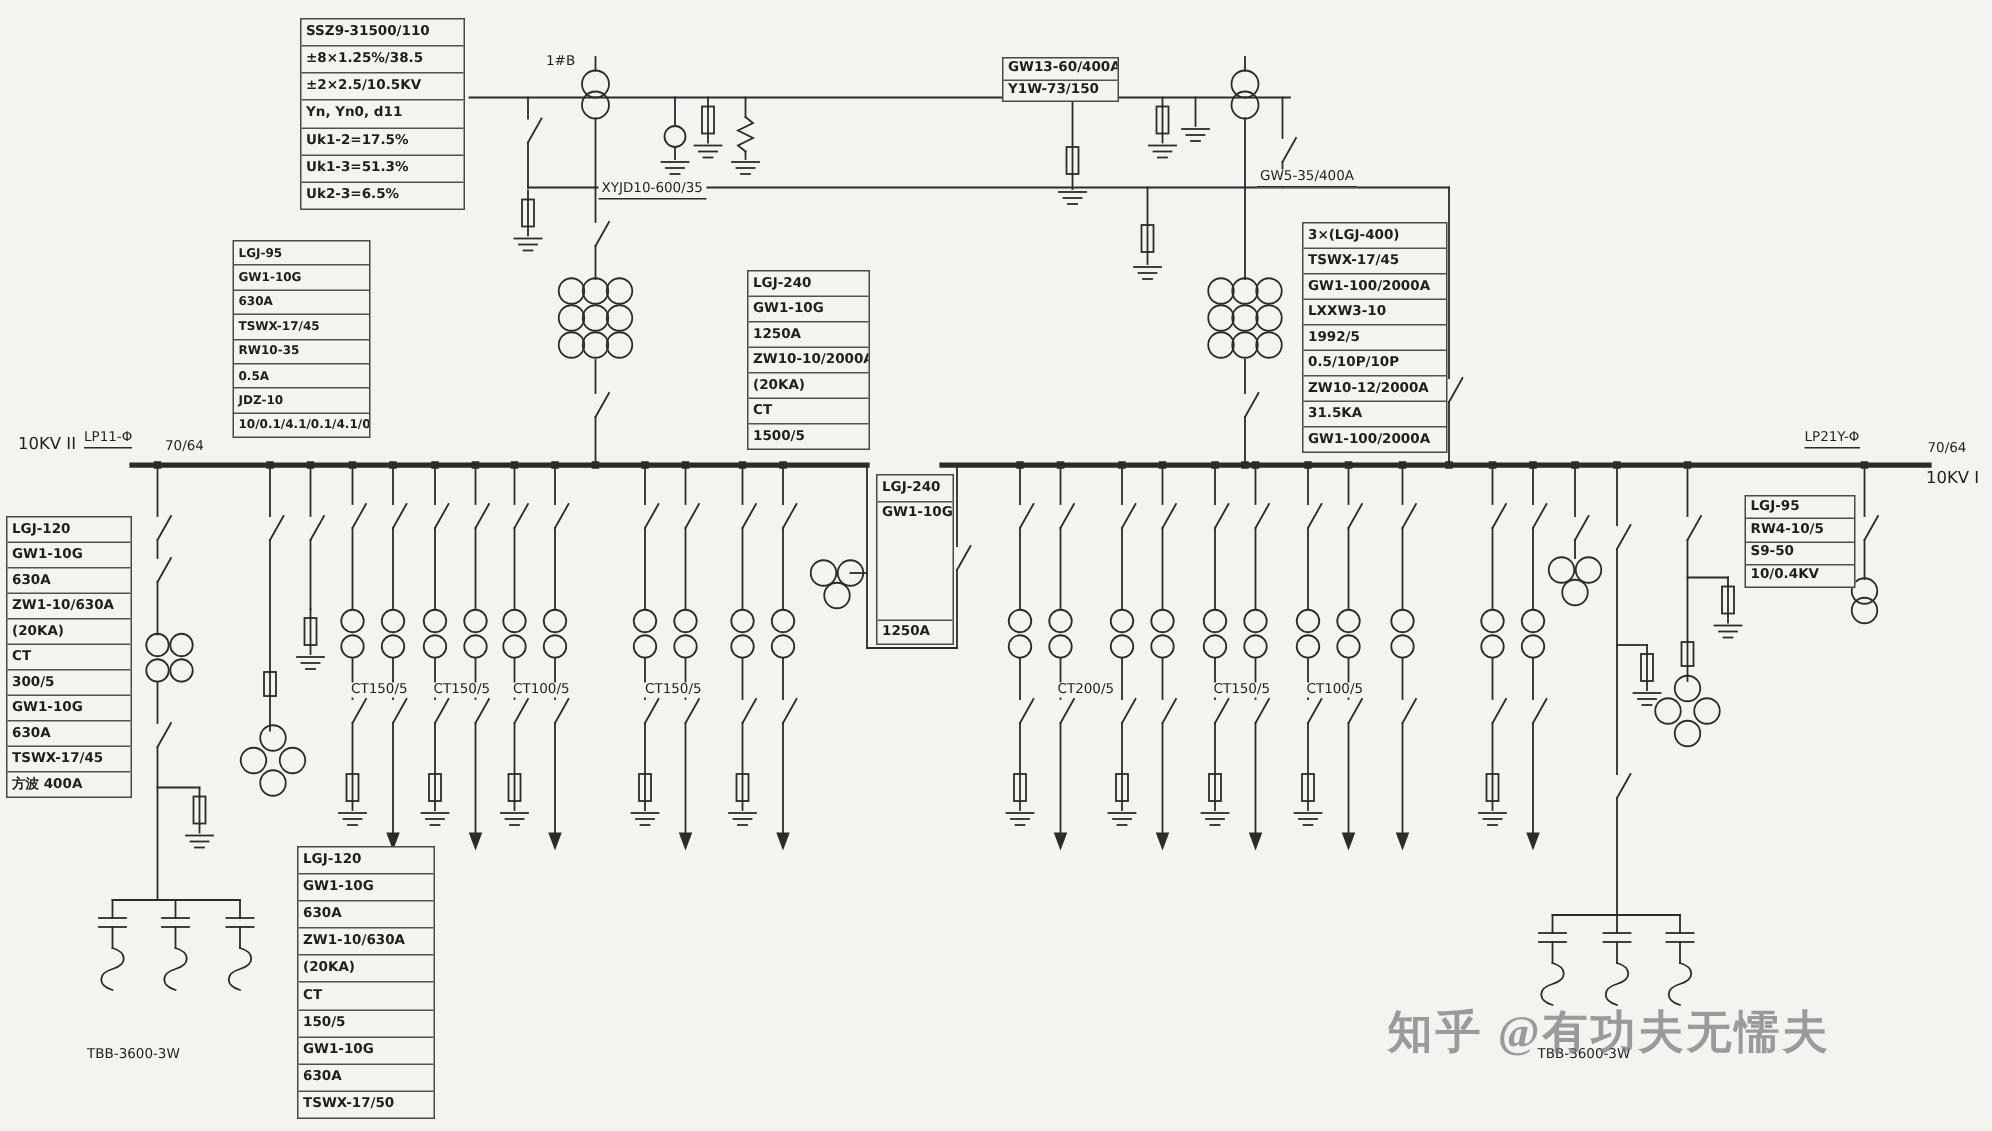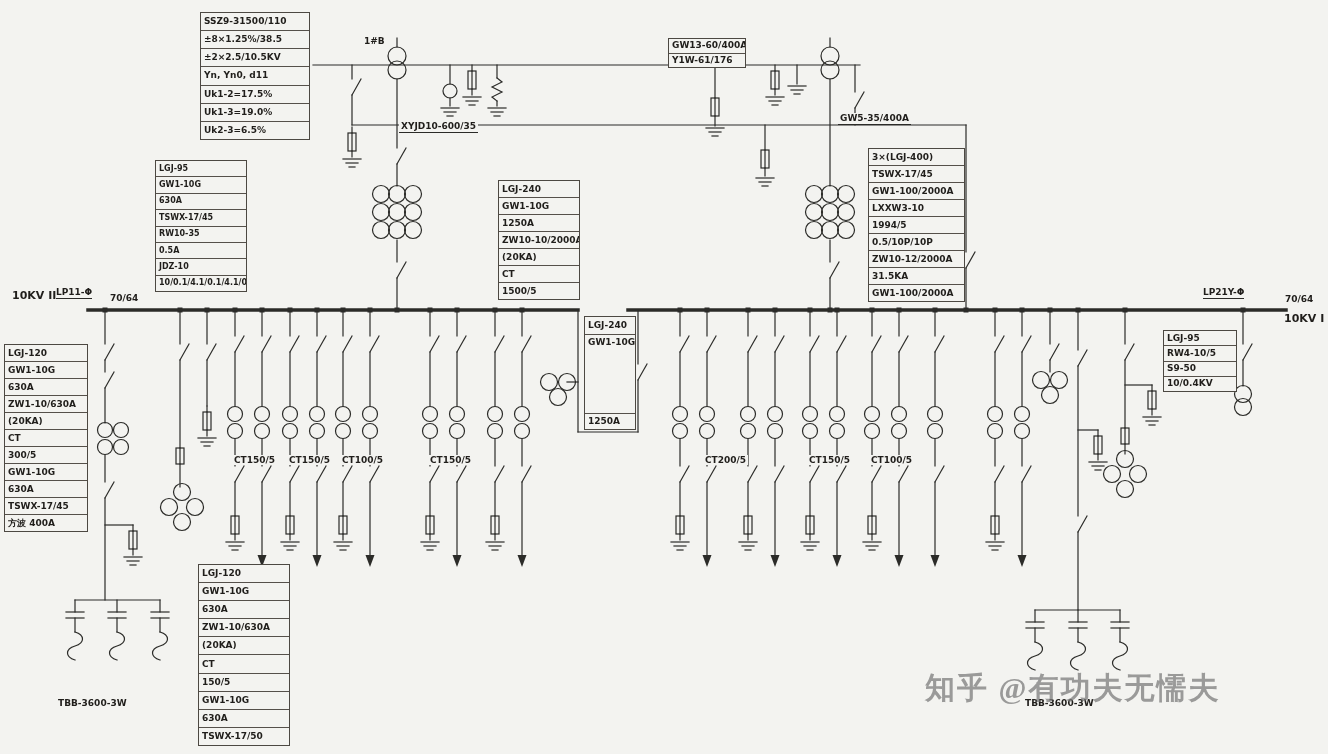--- a/index.html
+++ b/index.html
@@ -7,21 +7,21 @@
   body{background:#f3f3f0;font-family:"DejaVu Sans","Liberation Sans",sans-serif;color:#201e1b;position:relative;}
   #stage{position:absolute;left:0;top:0;width:1328px;height:754px;}
   svg{position:absolute;left:0;top:0;}
   .specbox{position:absolute;border:1px solid #4c4842;background:#f3f3f0;display:flex;flex-direction:column;font-weight:700;font-size:9px;line-height:1;}
   .specbox .rows{flex:1 1 auto;display:flex;flex-direction:column;}
   .specbox .row{flex:1;display:flex;align-items:center;padding:0 3px;border-bottom:1px solid #55504a;white-space:nowrap;overflow:hidden;}
   .specbox .rows .row:last-child{border-bottom:none;}
   #box-35kv{font-size:8px;}
   #box-bustie .rows{flex:0 0 34px;}
   #box-bustie .bottomrow{margin-top:auto;display:flex;align-items:center;padding:3px;border-top:1px solid #55504a;}
-  .lbl{position:absolute;font-weight:700;font-size:9px;white-space:nowrap;line-height:1.15;text-align:right;}
+  .lbl{position:absolute;font-weight:400;font-size:9px;white-space:nowrap;line-height:1.15;text-align:right;}
   .lbl.u{border-bottom:1px solid #2b2b28;padding-bottom:1px;}
   .lbl.bg{background:#f3f3f0;padding-left:2px;padding-right:2px;}
   .busname{font-size:11px;}
   #watermark{position:absolute;left:925px;top:668px;font-size:30px;font-weight:700;color:#787878;opacity:.72;letter-spacing:2px;white-space:nowrap;font-family:Liberation Serif, serif;}
 </style>
 </head>
 <body>
 
 <div id="stage">
 
@@ -305,29 +305,29 @@
   </g>
 </svg>
 
 <div class="specbox" id="box-maintx" style="left:200px;top:12px;width:110px;height:128px;">
   <div class="rows">
         <div class="row">SSZ9-31500/110</div>
         <div class="row">±8×1.25%/38.5</div>
         <div class="row">±2×2.5/10.5KV</div>
         <div class="row">Yn, Yn0, d11</div>
         <div class="row">Uk1-2=17.5%</div>
-        <div class="row">Uk1-3=19.0%</div>
+        <div class="row">Uk1-3=51.3%</div>
         <div class="row">Uk2-3=6.5%</div>
       </div>
 </div>
 
 <div class="specbox" style="left:668px;top:38px;width:78px;height:30px;">
   <div class="rows">
         <div class="row">GW13-60/400A</div>
-        <div class="row">Y1W-61/176</div>
+        <div class="row">Y1W-73/150</div>
       </div>
 </div>
 
 <div class="specbox" id="box-35kv" style="left:155px;top:160px;width:92px;height:132px;">
   <div class="rows">
         <div class="row">LGJ-95</div>
         <div class="row">GW1-10G</div>
         <div class="row">630A</div>
         <div class="row">TSWX-17/45</div>
         <div class="row">RW10-35</div>
@@ -348,21 +348,21 @@
         <div class="row">1500/5</div>
       </div>
 </div>
 
 <div class="specbox" style="left:868px;top:148px;width:97px;height:154px;">
   <div class="rows">
         <div class="row">3×(LGJ-400)</div>
         <div class="row">TSWX-17/45</div>
         <div class="row">GW1-100/2000A</div>
         <div class="row">LXXW3-10</div>
-        <div class="row">1994/5</div>
+        <div class="row">1992/5</div>
         <div class="row">0.5/10P/10P</div>
         <div class="row">ZW10-12/2000A</div>
         <div class="row">31.5KA</div>
         <div class="row">GW1-100/2000A</div>
       </div>
 </div>
 
 <div class="specbox" style="left:4px;top:344px;width:84px;height:188px;">
   <div class="rows">
         <div class="row">LGJ-120</div>

